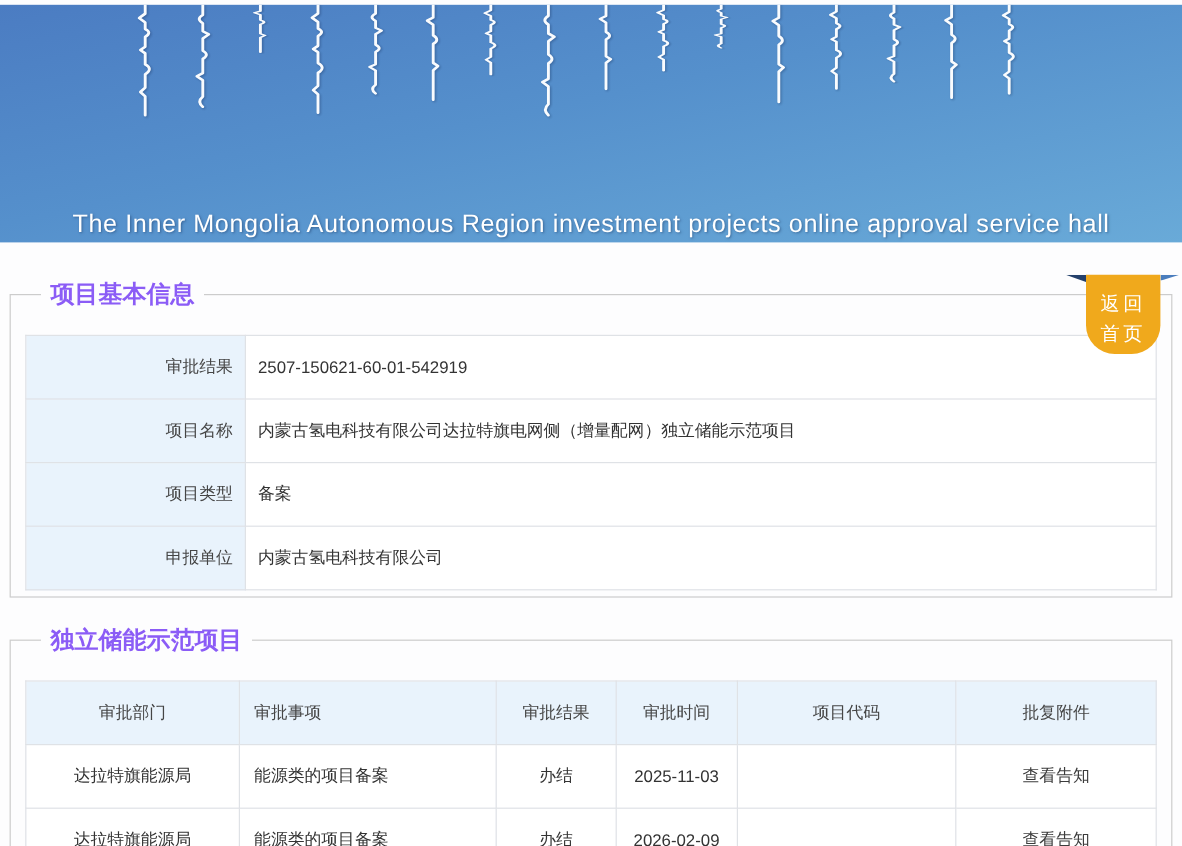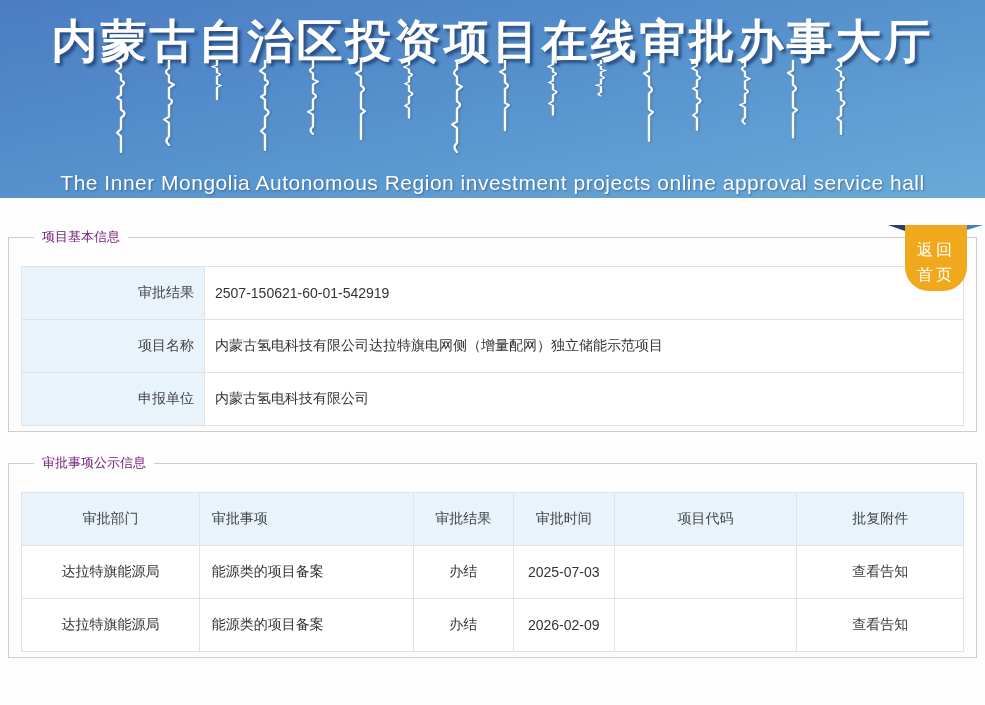--- a/index.html
+++ b/index.html
@@ -80,23 +80,23 @@
 
   
   fieldset.section {
     border: 1px solid #cccccc;
     margin: 30px 0 0 0;
     padding: 20px 12px 5px 12px;
     background: transparent;
   }
   fieldset.section + fieldset.section { margin-top: 22px; }
   fieldset.section legend {
-    font-size: 13px;
-    font-weight: normal;
-    color: #701a75;
+    font-size: 20px;
+    font-weight: bold;
+    color: #8b5cf6;
     padding: 0 8px;
     margin-left: 13px;
   }
 
   table { border-collapse: collapse; width: 100%; table-layout: fixed; }
   th, td {
     border: 1px solid #dfe2e6;
     height: 53px;
     font-size: 14px;
     font-weight: normal;
@@ -113,21 +113,20 @@
   .approval-table th, .approval-table td { text-align: center; padding: 0 4px; }
   .approval-table th.col-item, .approval-table td.col-item {
     text-align: left; padding-left: 12px;
   }
   .view-link { color: #3c3c3c; text-decoration: none; cursor: pointer; }
 </style>
 </head>
 <body>
 
 <div class="banner">
-  <h1 class="title-zh">内蒙古自治区投资项目在线审批办事大厅</h1>
 
   <svg class="mongolian" width="900" height="96" viewBox="0 0 900 96" aria-hidden="true">
     <defs>
       <path id="mgA" d="M6 0 v8 l-5 4 5 4 v6 q6 3 0 7 v9 l-4 3 4 3 v10 q7 4 0 9 v12 l-4 4 4 4 v17"></path>
       <path id="mgB" d="M6 0 v10 q-6 4 0 8 v8 l5 3 -5 4 v12 q6 4 0 8 v14 l-5 3 5 4 v16 q-5 5 0 10"></path>
       <path id="mgC" d="M6 0 v12 l-5 3 5 4 v10 q6 4 0 8 v18 l4 3 -4 4 v28"></path>
     </defs>
     <use href="#mgA" transform="translate(72,0) scale(1,0.92)"></use>
     <use href="#mgB" transform="translate(120,0) scale(1,0.85)"></use>
     <use href="#mgC" transform="translate(168,0) scale(1,0.44)"></use>
@@ -164,29 +163,33 @@
       <tbody>
         <tr>
           <th>审批结果</th>
           <td>2507-150621-60-01-542919</td>
         </tr>
         <tr>
           <th>项目名称</th>
           <td>内蒙古氢电科技有限公司达拉特旗电网侧（增量配网）独立储能示范项目</td>
         </tr>
         <tr>
+          <th>项目类型</th>
+          <td>备案</td>
+        </tr>
+        <tr>
           <th>申报单位</th>
           <td>内蒙古氢电科技有限公司</td>
         </tr>
       </tbody>
     </table>
   </fieldset>
 
   <fieldset class="section">
-    <legend>审批事项公示信息</legend>
+    <legend>独立储能示范项目</legend>
     <table class="approval-table">
       <colgroup>
         <col style="width:177px">
           <col style="width:213px">
           <col style="width:100px">
         <col style="width:100px">
           <col style="width:182px">
           <col style="width:166px">
       </colgroup>
       <thead>
@@ -197,21 +200,21 @@
           <th>审批时间</th>
           <th>项目代码</th>
           <th>批复附件</th>
         </tr>
       </thead>
       <tbody>
         <tr>
           <td>达拉特旗能源局</td>
           <td class="col-item">能源类的项目备案</td>
           <td>办结</td>
-          <td>2025-07-03</td>
+          <td>2025-11-03</td>
           <td></td>
           <td>
             <a class="view-link">查看告知</a>
           </td>
         </tr>
         <tr>
           <td>达拉特旗能源局</td>
           <td class="col-item">能源类的项目备案</td>
           <td>办结</td>
           <td>2026-02-09</td>

